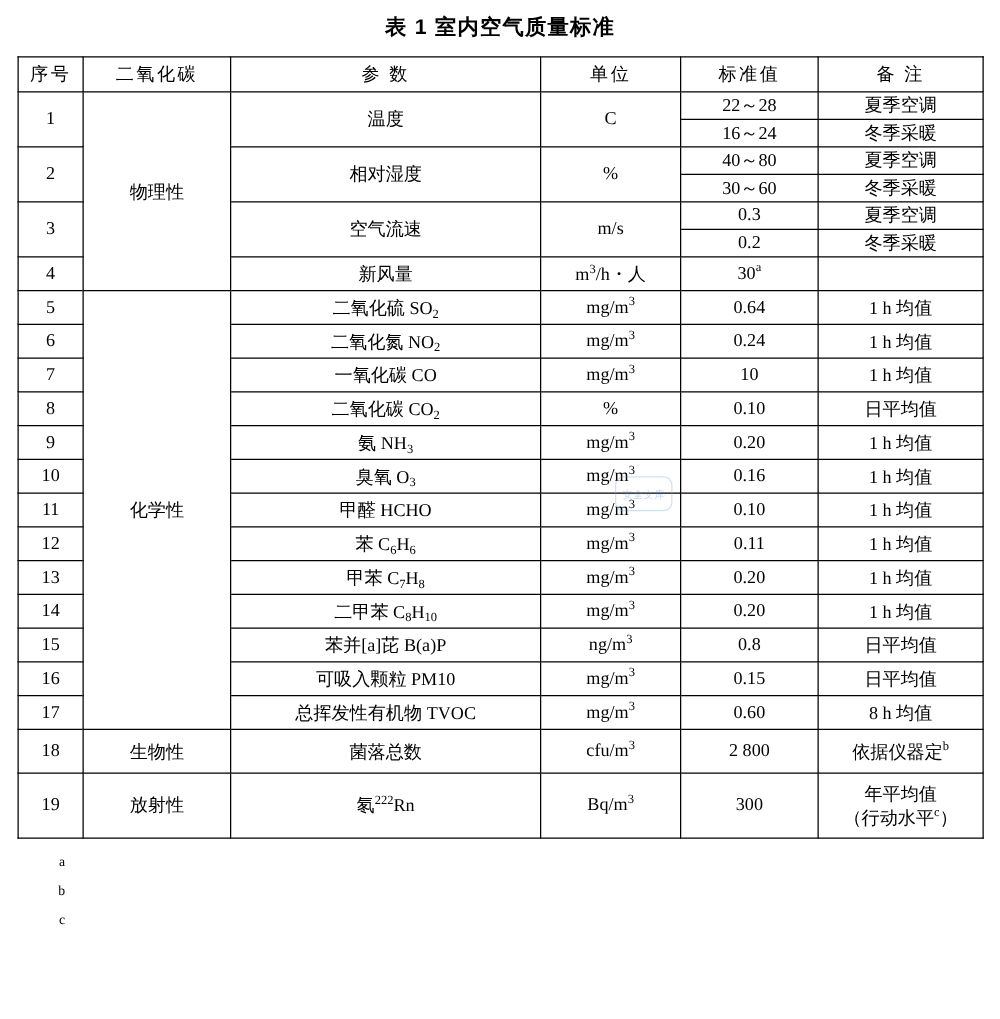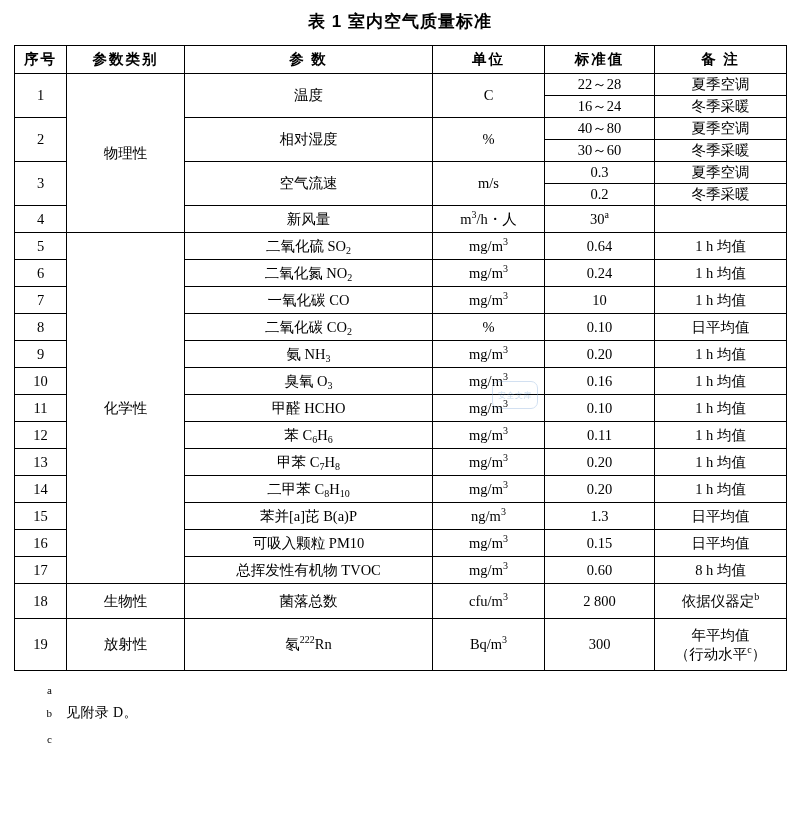--- a/index.html
+++ b/index.html
@@ -38,21 +38,21 @@
   }
   table.std td, table.std th {
     border: 1px solid #000;
     text-align: center;
     vertical-align: middle;
     font-size: 14.5px;
     font-family: "Liberation Serif", serif;
     padding: 0;
   }
   table.std th {
-    font-weight: bold;
+    font-weight: normal;
     height: 26px;
     letter-spacing: 2px;
   }
   .outer-top td, .outer-top th { border-top-width: 2px; }
   .col-no { width: 52px; }
   .col-cat { width: 118px; }
   .col-param { width: 248px; }
   .col-unit { width: 112px; }
   .col-value { width: 110px; }
   .col-note { width: 132px; }
@@ -134,21 +134,21 @@
       <col class="col-no">
         <col class="col-cat">
         <col class="col-param">
       <col class="col-unit">
         <col class="col-value">
         <col class="col-note">
     </colgroup>
     <thead>
       <tr class="r-h outer-top">
         <th>序号</th>
-        <th>参数类别</th>
+        <th>二氧化碳</th>
         <th>参 数</th>
         <th>单位</th>
         <th>标准值</th>
         <th>备 注</th>
       </tr>
     </thead>
     <tbody>
 
       <tr class="r-phys">
         <td rowspan="2">1</td>
@@ -273,21 +273,21 @@
         <td>二甲苯 C<sub>8</sub>H<sub>10</sub></td>
         <td>mg/m<sup>3</sup></td>
         <td>0.20</td>
         <td>1 h 均值</td>
       </tr>
 
       <tr class="r-norm">
         <td>15</td>
         <td>苯并[a]芘 B(a)P</td>
         <td>ng/m<sup>3</sup></td>
-        <td>1.3</td>
+        <td>0.8</td>
         <td>日平均值</td>
       </tr>
 
       <tr class="r-norm">
         <td>16</td>
         <td>可吸入颗粒 PM10</td>
         <td>mg/m<sup>3</sup></td>
         <td>0.15</td>
         <td>日平均值</td>
       </tr>
@@ -319,21 +319,20 @@
       </tr>
     </tbody>
   </table>
 
   <div class="notes">
     <div class="note-row">
       <div class="note-mark">a</div>
     </div>
     <div class="note-row">
       <div class="note-mark">b</div>
-      <div class="note-text">见附录 D。</div>
     </div>
     <div class="note-row">
       <div class="note-mark">c</div>
     </div>
   </div>
 
   <div class="wm">
     <div class="wm-box">安全文库</div>
   </div>
 

